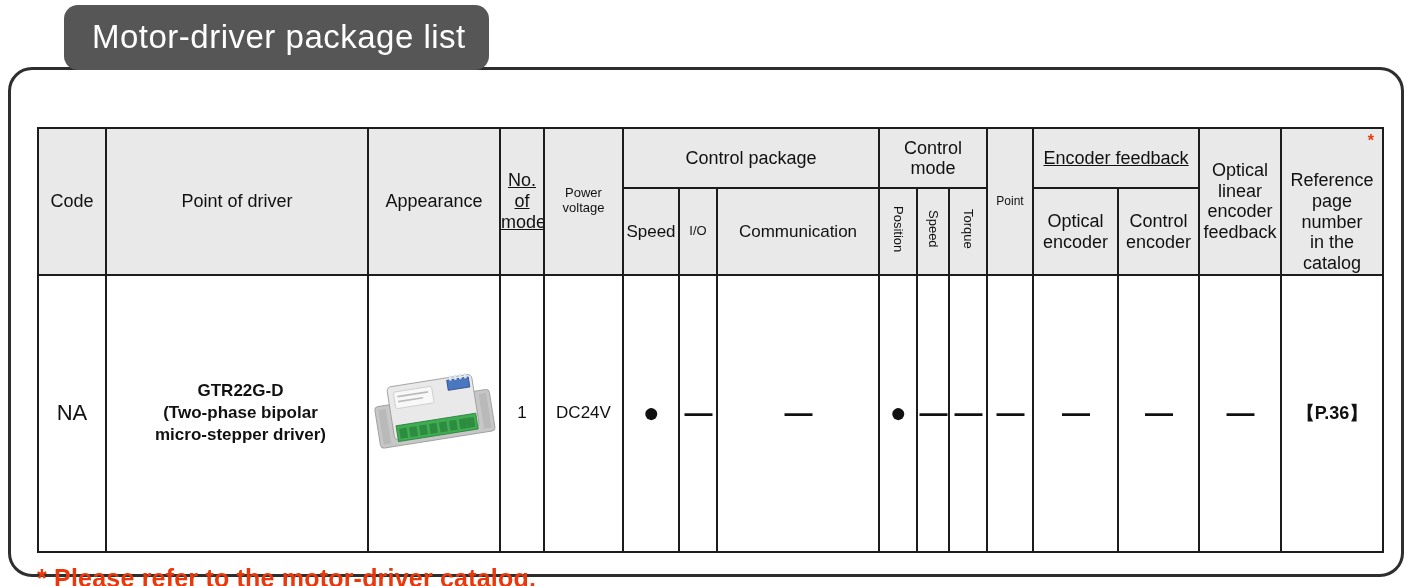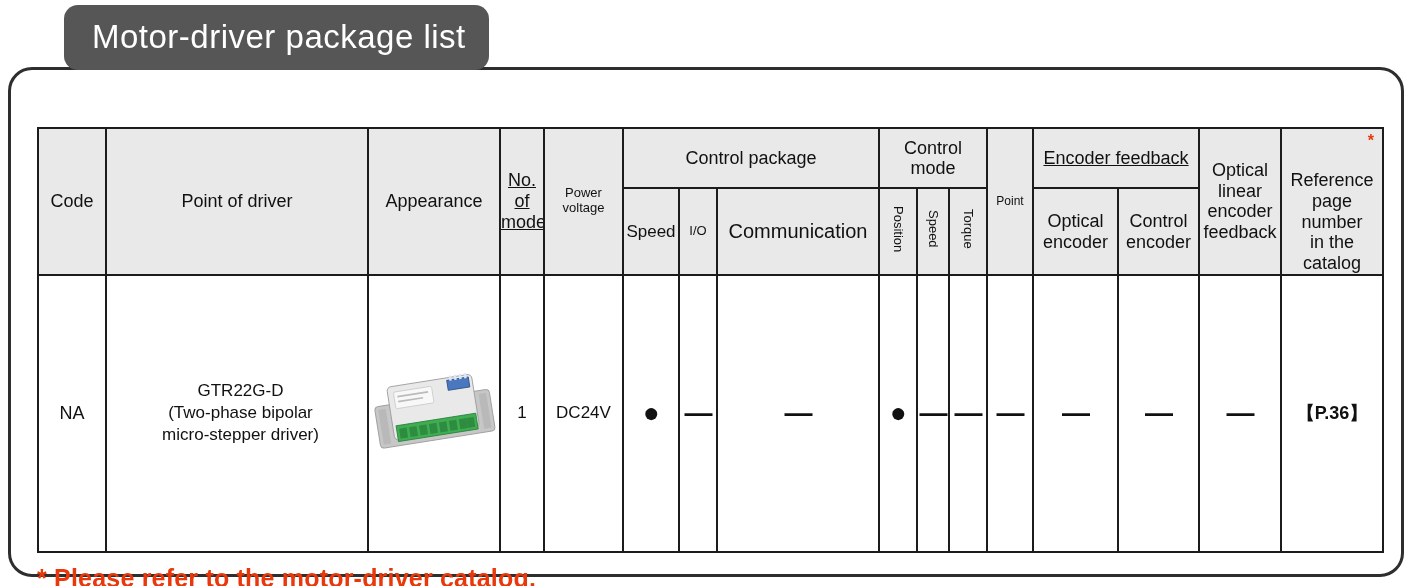--- a/index.html
+++ b/index.html
@@ -72,26 +72,26 @@
   th.ref-header { position: relative; }
   .ref-asterisk {
     position: absolute;
     top: 3px;
     right: 8px;
     color: #e8380c;
     font-size: 16px;
     font-weight: bold;
   }
   tbody td { height: 277px; background: #ffffff; font-size: 17px; }
-  td.code-cell { font-size: 18px; margin-top: 24px; }
+  td.code-cell { font-size: 22px; margin-top: 24px; }
   td.name-cell {
     text-align: left;
     padding-left: 7px;
     font-size: 17px;
-    font-weight: normal;
+    font-weight: bold;
     line-height: 1.3;
     white-space: pre-line;
   }
   td.mark { font-size: 28px; font-weight: bold; letter-spacing: -1px; }
   td.ref-cell { font-size: 18px; font-weight: bold; }
   .appearance-wrap { display: flex; justify-content: center; align-items: center; }
   .footnote {
     margin-top: 11px;
     color: #e8380c;
     font-size: 25px;
@@ -150,21 +150,21 @@
           <th rowspan="2" class="pre small ref-header">
             <span class="ref-asterisk">*</span>
             <span class="pre">Reference
 page number
 in the catalog</span>
           </th>
         </tr>
         <tr class="hrow2">
           <th style="font-size:17px">Speed</th>
           <th style="font-size:13px">I/O</th>
-          <th style="font-size:20px">Communication</th>
+          <th style="font-size:17px">Communication</th>
           <th class="vertical"><span>Position</span></th>
           <th class="vertical"><span>Speed</span></th>
           <th class="vertical"><span>Torque</span></th>
           <th class="pre small">Optical
 encoder</th>
           <th class="pre small">Control
 encoder</th>
         </tr>
       </thead>
       <tbody>

